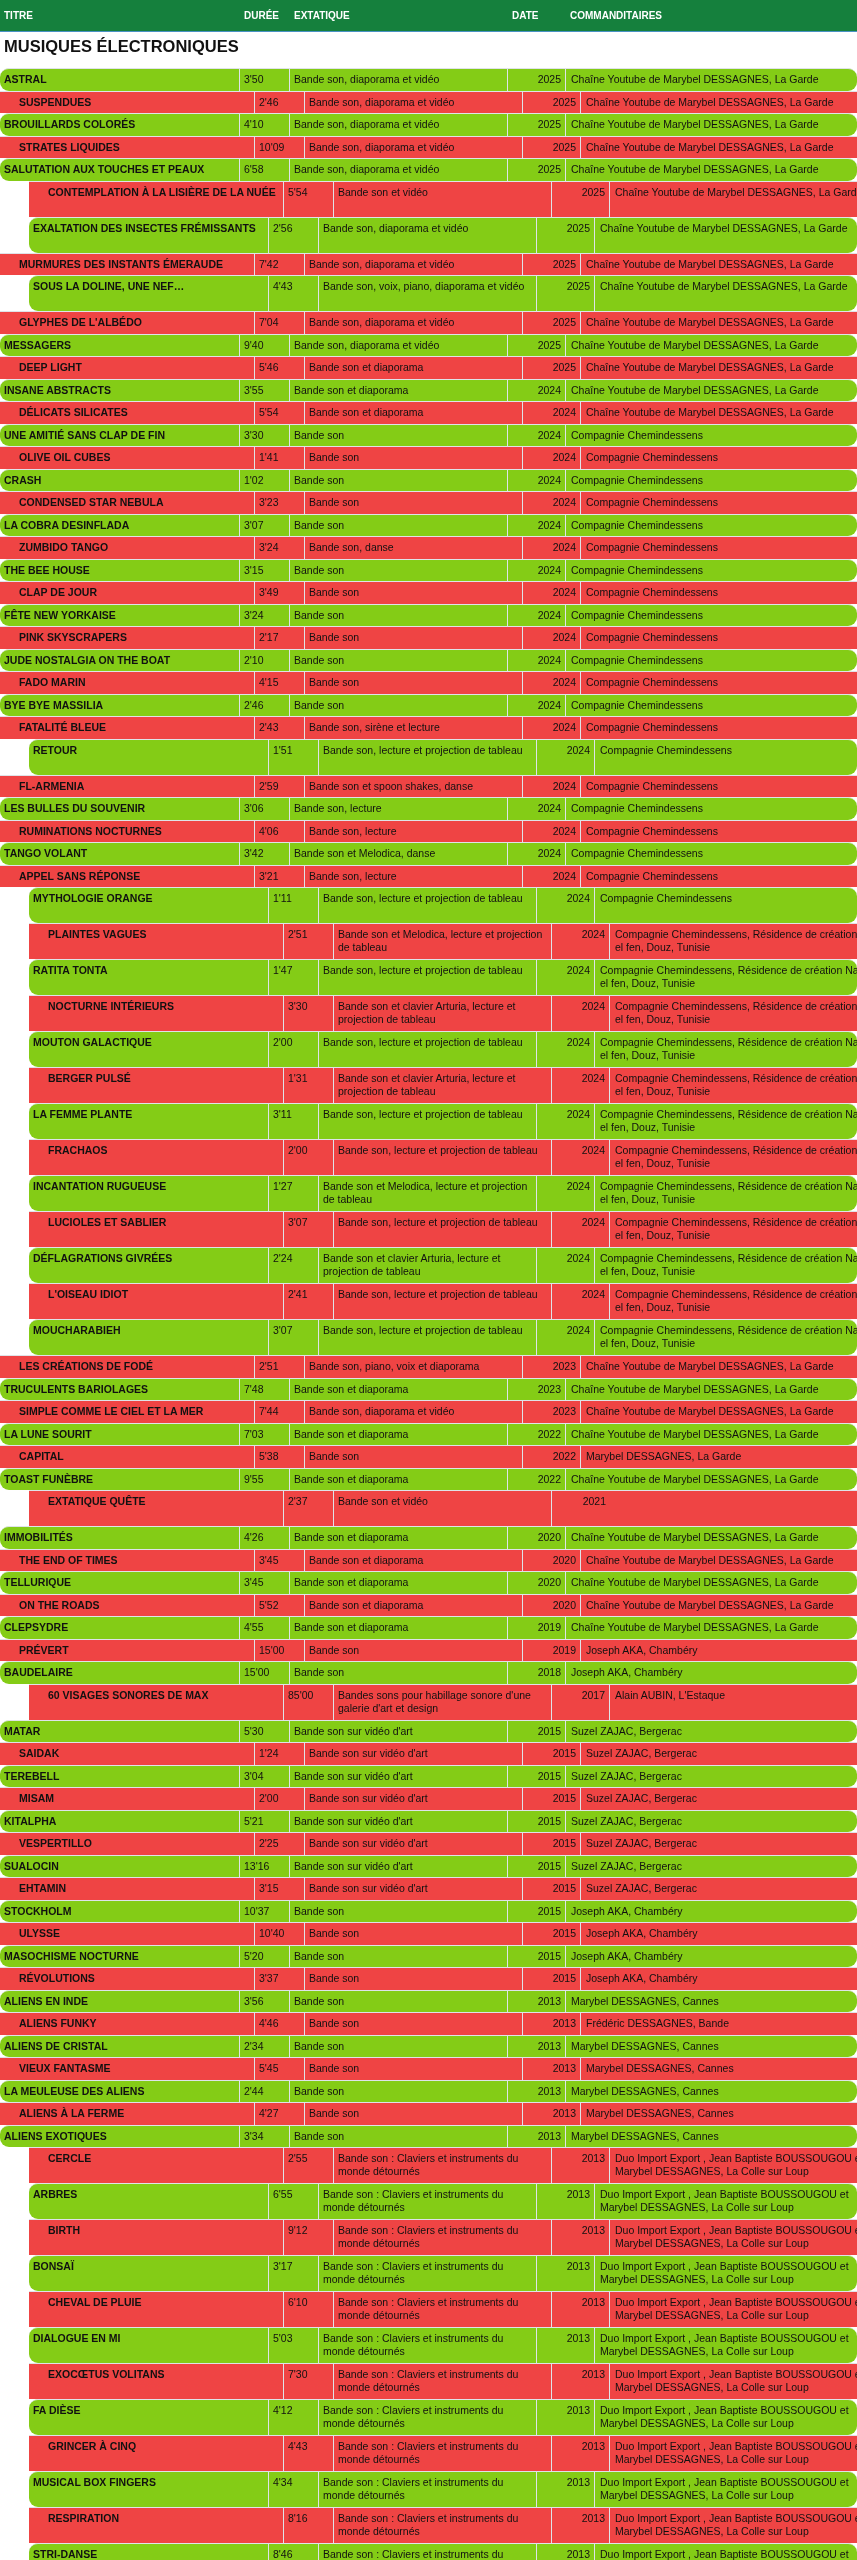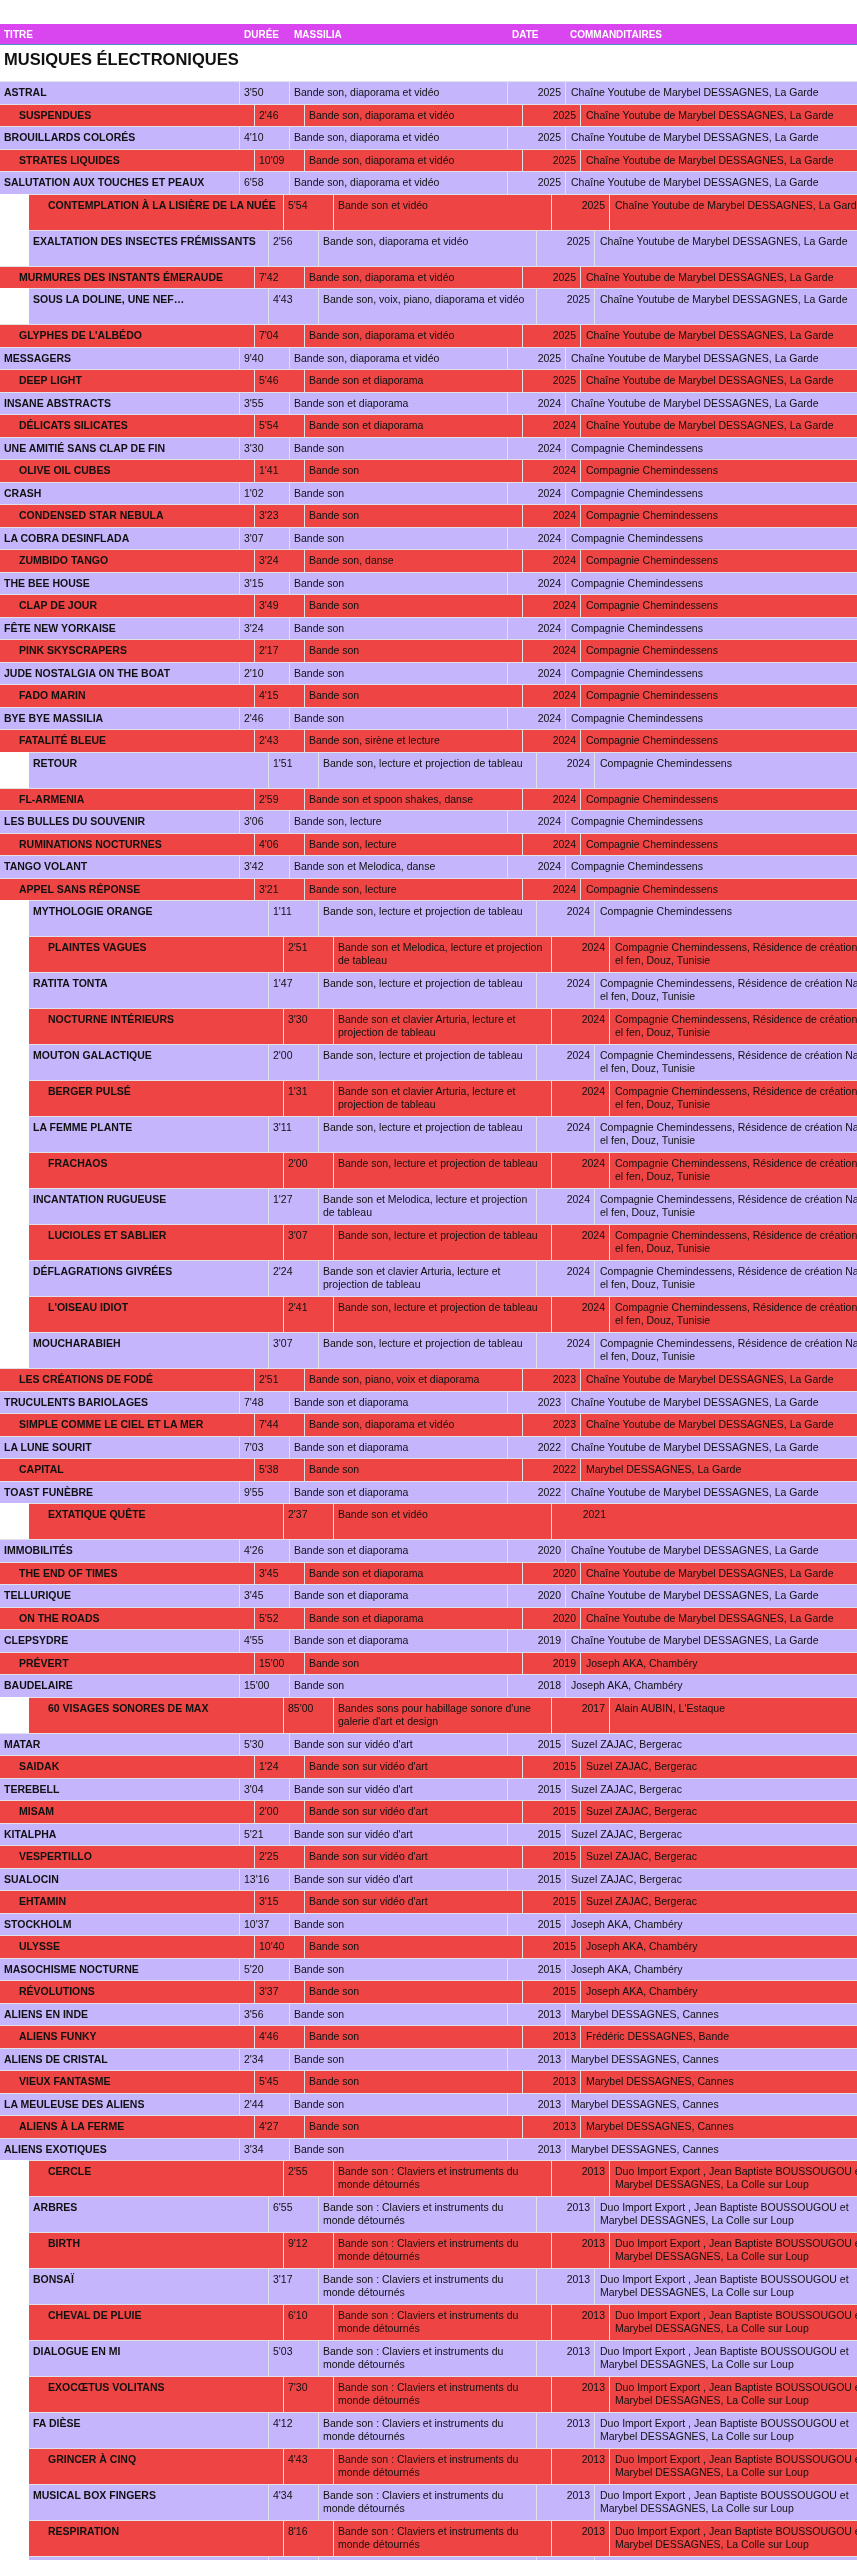--- a/index.html
+++ b/index.html
@@ -1,63 +1,62 @@
 <!DOCTYPE html>
 <html><head>
 <meta charset="utf-8">
 <style>
   * { box-sizing: border-box; margin: 0; padding: 0; }
   html, body { width: 857px; background: #ffffff; }
   body { font-family: "Liberation Sans", sans-serif; color: #111; font-size: 10.5px; }
   .header {
     display: grid;
     grid-template-columns: 240px 50px 218px 58px 291px;
-    height: 21px;
-    background: #d946ef;
+    height: 32px;
+    background: #15803d;
     border-bottom: 1px solid #4a92c4;
     color: #ffffff;
     font-weight: bold;
     font-size: 10px;
     align-items: center;
-    margin-top: 24px;
   }
   .header > div { padding-left: 4px; }
   .section-title {
     height: 36px;
     font-size: 16.5px;
     font-weight: bold;
     padding: 5px 0 0 4px;
     color: #111;
   }
   .row {
     display: grid;
     grid-template-columns: 240px 50px 218px 58px 291px;
     border-top: 1px solid #dfe3e8;
     min-height: 22.5px;
   }
-  .row.odd { background: #c4b5fd; }
+  .row.odd { background: #84cc16; border-radius: 9px; }
   .row.even { background: #ef4444; padding-left: 15px; }
   .row.tall { min-height: 36px; margin-left: 29px; }
   .row > div {
     padding: 4px 4px 3px 4px;
     line-height: 13px;
     border-right: 1px solid #dfe3e8;
   }
   .row > div:last-child { border-right: none; }
   .c-title { font-weight: bold; padding-left: 4px; }
   .c-date { text-align: right; padding-right: 4px !important; }
   .c-comm { padding-left: 5px !important; }
 </style>
 </head>
 <body>
 
 <div class="header">
   <div>TITRE</div>
   <div>DURÉE</div>
-  <div>MASSILIA</div>
+  <div>EXTATIQUE</div>
   <div>DATE</div>
   <div>COMMANDITAIRES</div>
 </div>
 
 <div class="section-title">MUSIQUES ÉLECTRONIQUES</div>
 
 <div id="table-body">
     <div class="row odd">
       <div class="c-title">ASTRAL</div>
       <div class="c-duree">3'50</div>

